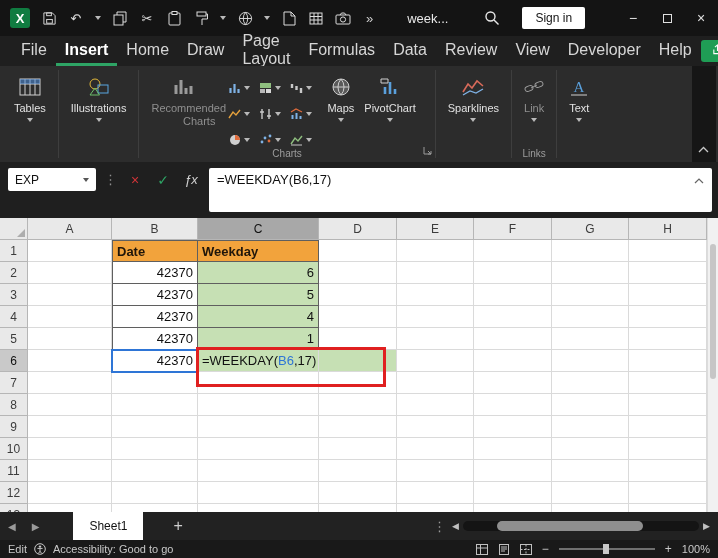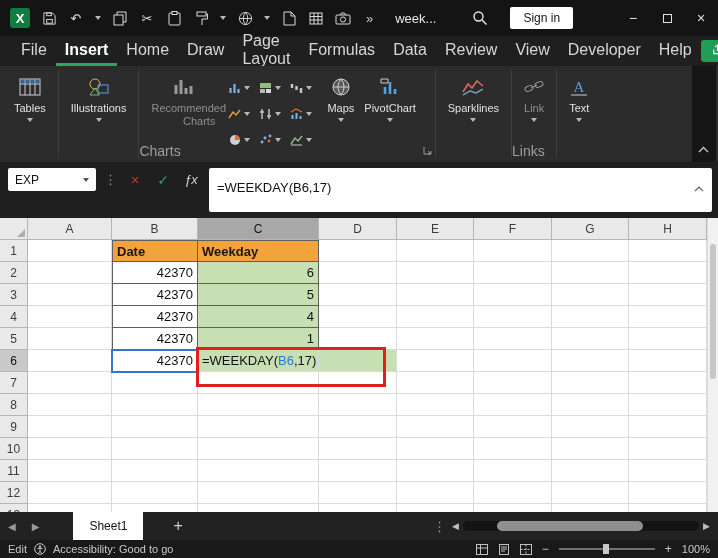--- a/index.html
+++ b/index.html
@@ -9,60 +9,60 @@
 
   
   .titlebar{height:36px;background:#141414;display:flex;align-items:center;color:#e4e4e4;flex:0 0 36px}
   .qat{display:flex;align-items:center;gap:11px;padding-left:10px}
   .qicon{width:16px;height:16px;display:flex;align-items:center;justify-content:center;font-size:13px;color:#dcdcdc}
   .excel-logo{width:20px;height:20px;background:#107c41;border-radius:3px;color:#fff;font-weight:bold;
     font-size:13px;display:flex;align-items:center;justify-content:center}
   .caret{width:0;height:0;border-left:3.5px solid transparent;border-right:3.5px solid transparent;border-top:4px solid #b9b9b9;display:inline-block}
   .caret.dark{border-top-color:#555}
   .more-cmds{font-size:13px;color:#cfcfcf;margin-left:4px}
-  .search-text{margin-left:22px;font-size:13px;color:#e8e8e8}
+  .search-text{margin-left:34px;font-size:13px;color:#e8e8e8}
   .search-btn{margin-left:36px}
   .signin{margin-left:22px;background:#ffffff;color:#141414;font-size:12px;padding:4px 13px;border-radius:2px;border:none;cursor:pointer}
   .winbtns{margin-left:auto;display:flex}
   .winbtn{width:34px;height:36px;display:flex;align-items:center;justify-content:center;font-size:14px;color:#e0e0e0}
   .winbtn .sq{width:9px;height:9px;border:1px solid #e0e0e0;display:block}
 
   
   .tabsrow{height:30px;background:#1f1f1f;display:flex;align-items:stretch;padding-left:12px;flex:0 0 30px}
   .rtab{display:flex;align-items:center;padding:0 9px;font-size:16px;color:#d6d6d6;border-bottom:3px solid transparent;cursor:pointer}
   .rtab.active{color:#ffffff;border-bottom:3px solid #2ea465;font-weight:bold}
   .share-btn{margin-left:auto;margin-right:10px;align-self:center;background:#1f9d55;color:#fff;font-size:12px;
     border:none;border-radius:3px;padding:4px 11px;display:flex;align-items:center;gap:5px;cursor:pointer}
 
   
   .ribbon{height:96px;background:#2c2c2c;display:flex;align-items:stretch;position:relative;flex:0 0 96px;padding:0 2px}
   .rgroup{position:relative;display:flex;align-items:flex-start;padding:5px 7px 16px}
   .rsep{width:1px;background:#3e3e3e;margin:4px 0}
-  .glabel{position:absolute;bottom:3px;left:0;right:0;text-align:left;font-size:14px;color:#9d9d9d;white-space:nowrap}
+  .glabel{position:absolute;bottom:3px;left:0;right:0;text-align:center;font-size:10px;color:#9d9d9d;white-space:nowrap}
   .bigbtn{display:flex;flex-direction:column;align-items:center;gap:3px;padding:4px 5px;border-radius:3px;cursor:pointer}
   .bigbtn .bicon{height:24px;display:flex;align-items:center;justify-content:center}
   .bigbtn .blabel{font-size:11px;color:#e2e2e2;text-align:right;line-height:1.15;max-width:66px}
   .bigbtn.dim .blabel{color:#8f8f8f}
   .chart-grid{display:grid;grid-template-columns:repeat(3,30px);grid-auto-rows:25px;gap:1px;margin:4px 6px 0 4px}
   .mini{display:flex;align-items:center;gap:3px;justify-content:center;cursor:pointer}
   .dlauncher{position:absolute;bottom:3px;right:3px;cursor:pointer}
   .ribbon-dark{width:24px;background:#161616;margin-left:auto}
   .ribbon-collapse{position:absolute;bottom:5px;right:9px;cursor:pointer}
 
   
   .fbar{height:56px;background:#1f1f1f;display:flex;align-items:flex-start;padding:6px 6px 0 8px;flex:0 0 56px;gap:8px}
   .namebox{width:88px;height:23px;background:#fff;border-radius:2px;display:flex;align-items:center;
     justify-content:space-between;padding:0 7px;color:#111;font-size:12px;cursor:pointer}
   .fdots{color:#8f8f8f;font-size:13px;line-height:23px}
   .fbtn{width:20px;height:23px;display:flex;align-items:center;justify-content:center;font-size:14px;cursor:pointer}
   .fbtn.cancel{color:#d13438}
   .fbtn.enter{color:#2ea465}
   .fbtn.fx{color:#d0d0d0;font-style:italic;font-size:13px}
   .finput{flex:1;height:44px;background:#fff;border-radius:2px;color:#111;font-size:13px;
-    padding:12px 8px;display:flex;justify-content:space-between;align-items:flex-start}
+    padding:4px 8px;display:flex;justify-content:space-between;align-items:flex-start}
 
   
   .gridarea{position:relative;height:294px;flex:0 0 294px;overflow:hidden;background:#fff}
   .g-row{display:flex;height:22px}
   .g-row>*{flex:0 0 auto;height:22px}
   .g-row>*:nth-child(1){width:28px}
   .g-row>*:nth-child(2){width:84px}
   .g-row>*:nth-child(3){width:86px}
   .g-row>*:nth-child(4){width:121px}
   .g-row>*:nth-child(5){width:78px}

